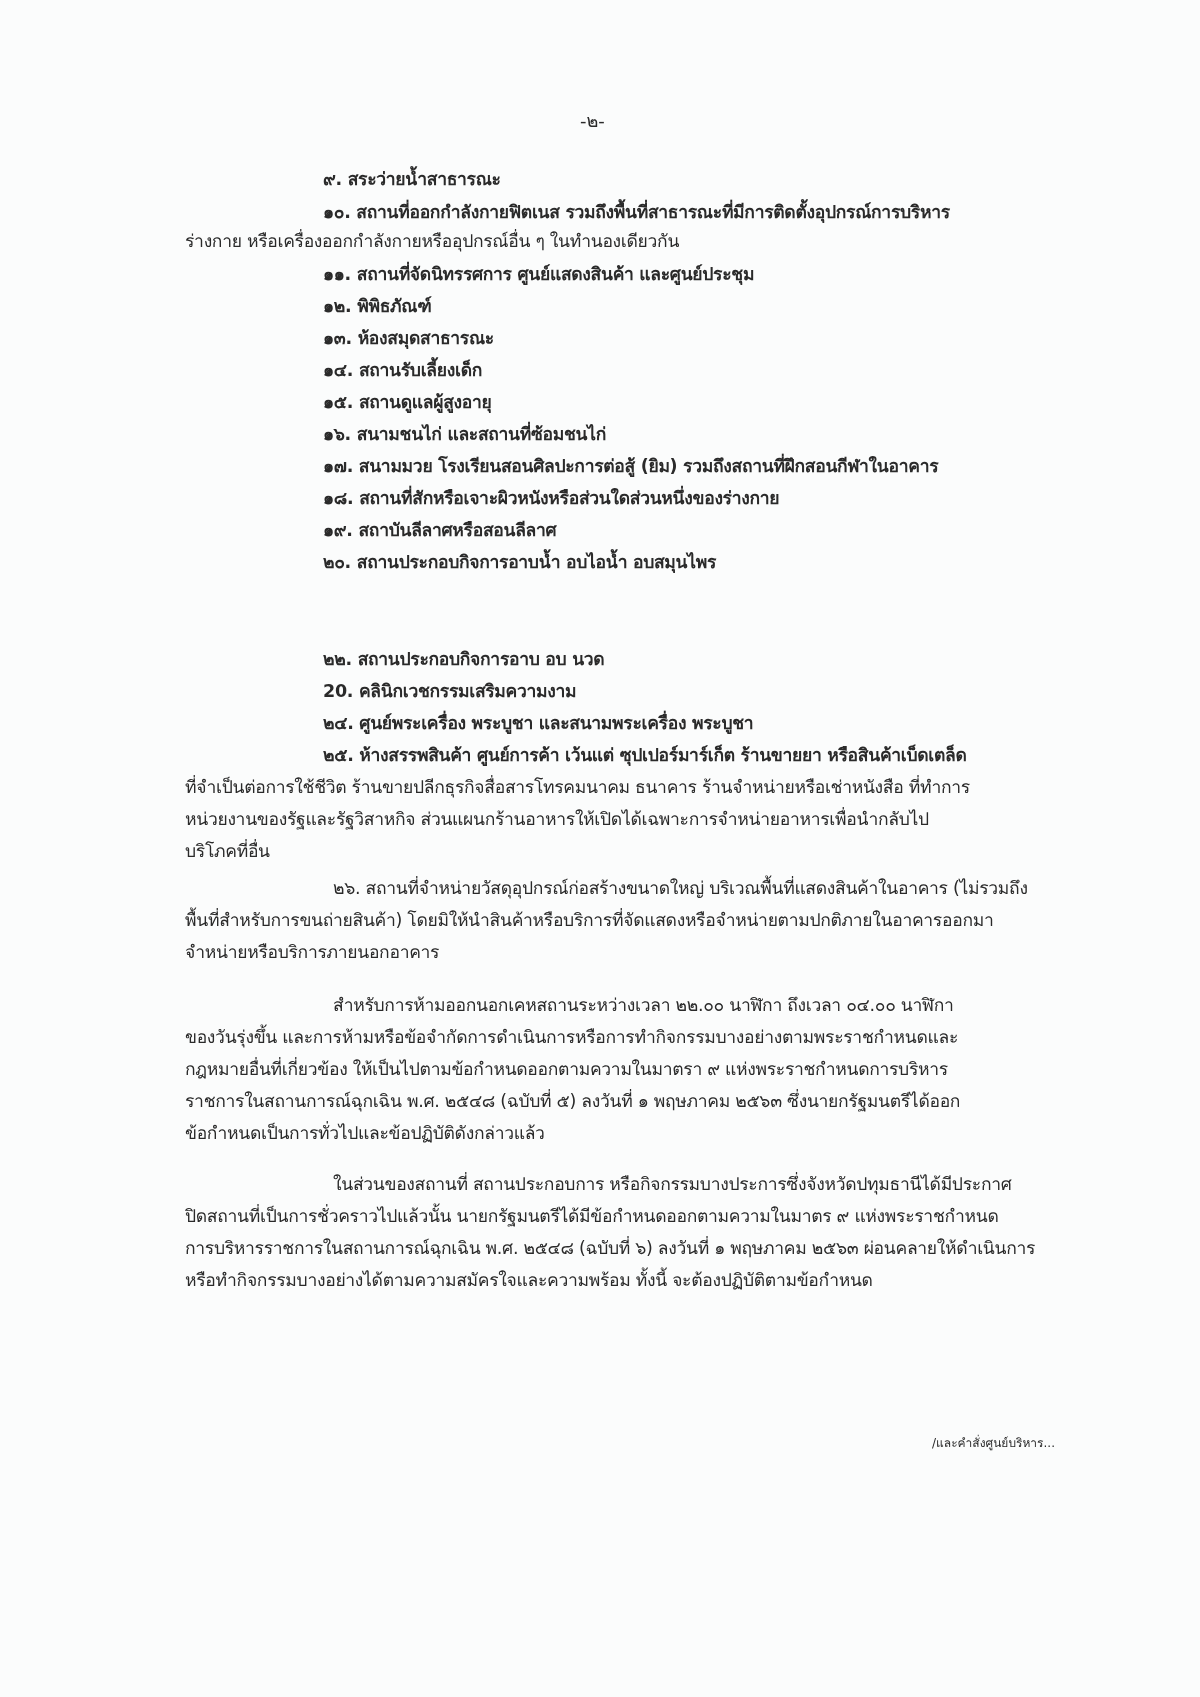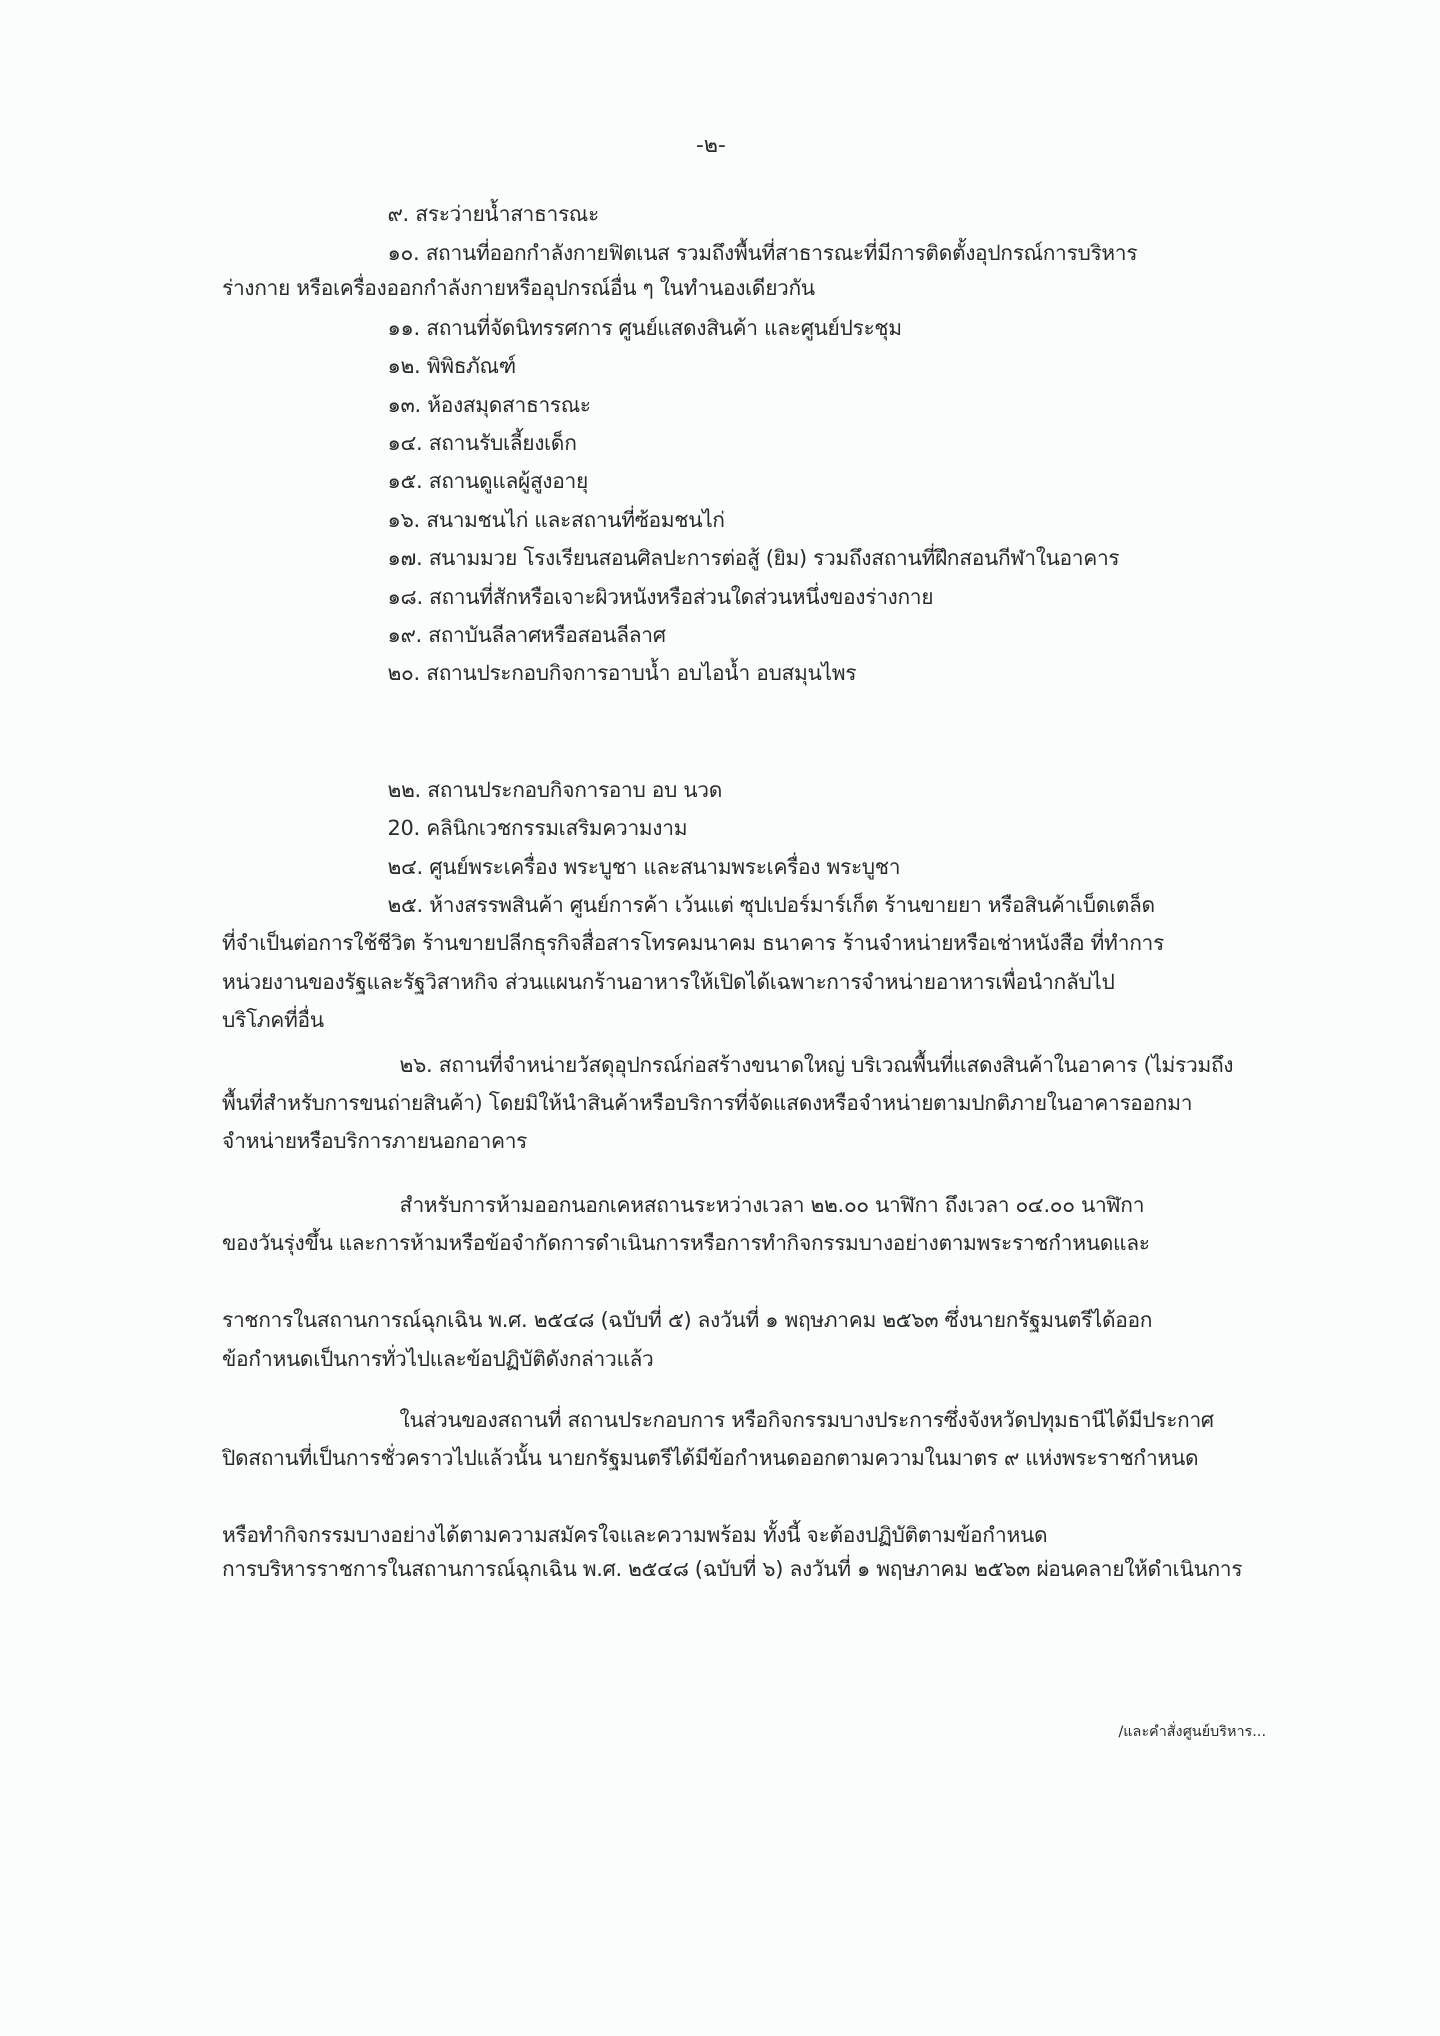--- a/index.html
+++ b/index.html
@@ -7,21 +7,21 @@
     width:1200px; height:1697px; background:#fbfcfc;
     font-family:"DejaVu Sans", sans-serif; color:#2a2a2a;
     position:relative; overflow:hidden;
   }
   .page { position:absolute; left:0; top:0; width:1200px; height:1697px; }
   .ln {
     position:absolute; white-space:nowrap; font-size:17.5px; line-height:24px;
     letter-spacing:-0.3px; transform-origin:left top;
   }
   .pno { position:absolute; left:580px; top:106px; font-size:18px; }
-  .ind1 { left:323px; }
+  .ind1 { left:323px;font-weight:bold; }
   .ind0 { left:185px; }
   .ind2 { left:333px; }
   .right { position:absolute; right:145px; top:1433px; font-size:12px; }
 </style>
 </head>
 <body>
 
 <div class="page">
   <div class="pno">-๒-</div>
 
@@ -50,22 +50,23 @@
   <div class="ln ind0" style="top:807px">หน่วยงานของรัฐและรัฐวิสาหกิจ ส่วนแผนกร้านอาหารให้เปิดได้เฉพาะการจำหน่ายอาหารเพื่อนำกลับไป</div>
   <div class="ln ind0" style="top:775px">ที่จำเป็นต่อการใช้ชีวิต ร้านขายปลีกธุรกิจสื่อสารโทรคมนาคม ธนาคาร ร้านจำหน่ายหรือเช่าหนังสือ ที่ทำการ</div>
   <div class="ln ind0" style="top:839px">บริโภคที่อื่น</div>
 
   <div class="ln ind2" style="top:876px"><span>๒๖.</span> <span>สถานที่จำหน่ายวัสดุอุปกรณ์ก่อสร้างขนาดใหญ่ บริเวณพื้นที่แสดงสินค้าในอาคาร (ไม่รวมถึง</span></div>
   <div class="ln ind0" style="top:908px">พื้นที่สำหรับการขนถ่ายสินค้า) โดยมิให้นำสินค้าหรือบริการที่จัดแสดงหรือจำหน่ายตามปกติภายในอาคารออกมา</div>
   <div class="ln ind0" style="top:940px">จำหน่ายหรือบริการภายนอกอาคาร</div>
 
   <div class="ln ind2" style="top:993px">สำหรับการห้ามออกนอกเคหสถานระหว่างเวลา ๒๒.๐๐ นาฬิกา ถึงเวลา ๐๔.๐๐ นาฬิกา</div>
   <div class="ln ind0" style="top:1025px">ของวันรุ่งขึ้น และการห้ามหรือข้อจำกัดการดำเนินการหรือการทำกิจกรรมบางอย่างตามพระราชกำหนดและ</div>
+  <div class="ln ind0" style="top:1057px">กฎหมายอื่นที่เกี่ยวข้อง ให้เป็นไปตามข้อกำหนดออกตามความในมาตรา ๙ แห่งพระราชกำหนดการบริหาร</div>
   <div class="ln ind0" style="top:1089px">ราชการในสถานการณ์ฉุกเฉิน พ.ศ. ๒๕๔๘ (ฉบับที่ ๕) ลงวันที่ ๑ พฤษภาคม ๒๕๖๓ ซึ่งนายกรัฐมนตรีได้ออก</div>
   <div class="ln ind0" style="top:1121px">ข้อกำหนดเป็นการทั่วไปและข้อปฏิบัติดังกล่าวแล้ว</div>
 
   <div class="ln ind2" style="top:1172px">ในส่วนของสถานที่ สถานประกอบการ หรือกิจกรรมบางประการซึ่งจังหวัดปทุมธานีได้มีประกาศ</div>
   <div class="ln ind0" style="top:1204px">ปิดสถานที่เป็นการชั่วคราวไปแล้วนั้น  นายกรัฐมนตรีได้มีข้อกำหนดออกตามความในมาตร ๙ แห่งพระราชกำหนด</div>
-  <div class="ln ind0" style="top:1296px">การบริหารราชการในสถานการณ์ฉุกเฉิน พ.ศ. ๒๕๔๘ (ฉบับที่ ๖) ลงวันที่ ๑ พฤษภาคม ๒๕๖๓ ผ่อนคลายให้ดำเนินการ</div>
+  <div class="ln ind0" style="top:1236px">การบริหารราชการในสถานการณ์ฉุกเฉิน พ.ศ. ๒๕๔๘ (ฉบับที่ ๖) ลงวันที่ ๑ พฤษภาคม ๒๕๖๓ ผ่อนคลายให้ดำเนินการ</div>
   <div class="ln ind0" style="top:1268px">หรือทำกิจกรรมบางอย่างได้ตามความสมัครใจและความพร้อม ทั้งนี้ จะต้องปฏิบัติตามข้อกำหนด</div>
 
   <div class="right">/และคำสั่งศูนย์บริหาร...</div>
 </div>
 
 </body></html>

